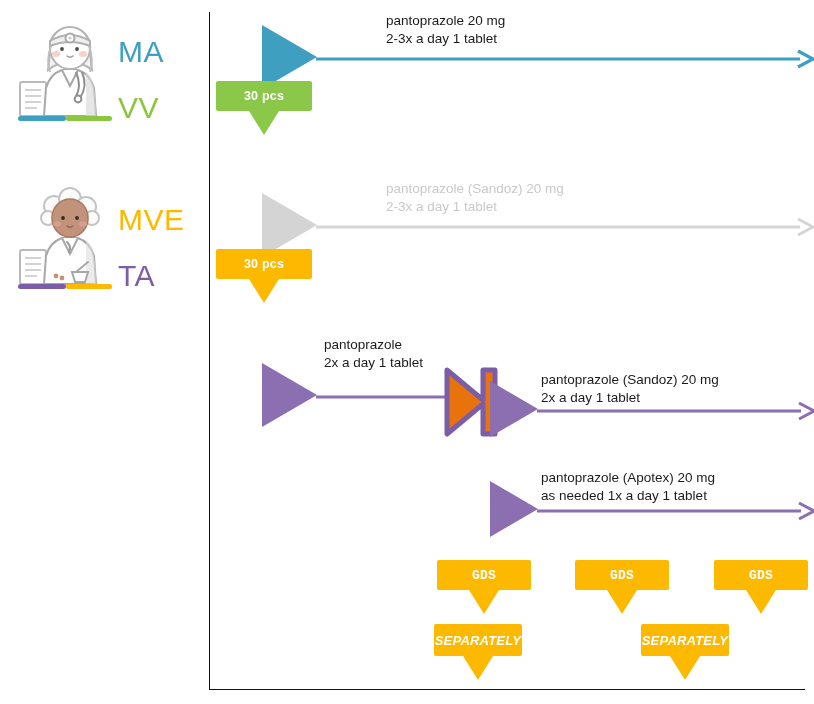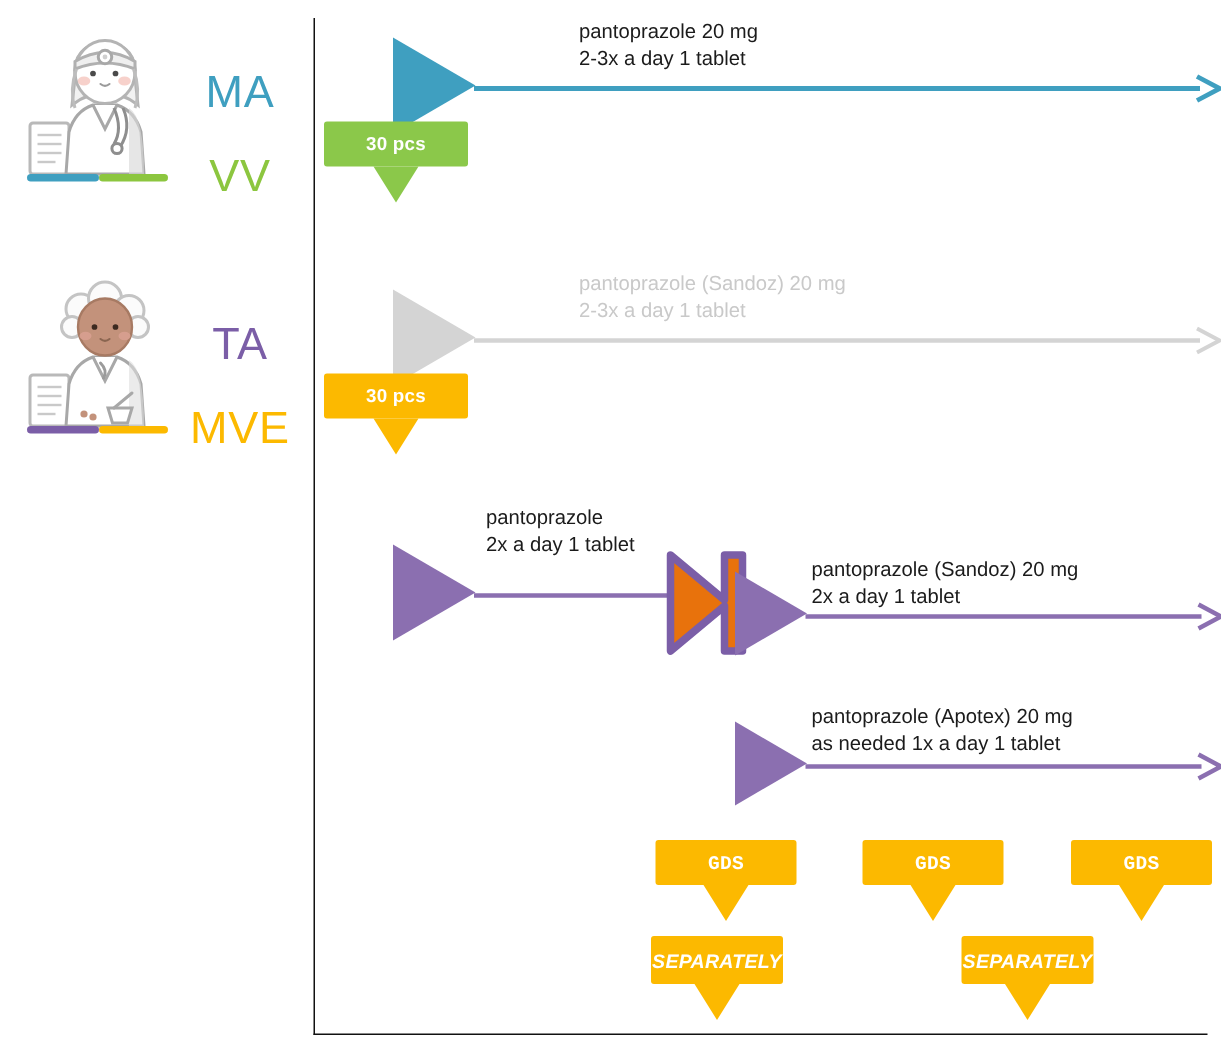--- a/index.html
+++ b/index.html
@@ -30,23 +30,23 @@
   .actor-avatar {
     position: absolute;
     left: 10px;
     top: 0;
     width: 110px;
     height: 120px;
   }
   .actor-initials {
     position: absolute;
     left: 118px;
-    top: 22px;
+    top: 12px;
     width: 84px;
-    text-align: center;
+    text-align: left;
   }
   .initial {
     font-size: 30px;
     line-height: 56px;
     font-weight: 400;
     letter-spacing: 0.5px;
   }
 
   
   .panel {
@@ -200,22 +200,22 @@
         <line x1="66" y1="92" x2="78" y2="82" stroke="#a8a8a8" stroke-width="2" stroke-linecap="round"></line>
 
         <circle cx="46" cy="96" r="2.4" fill="#c3927b"></circle>
         <circle cx="52" cy="98" r="2.4" fill="#c3927b"></circle>
 
         <rect x="8" y="104" width="48" height="5" rx="2.5" fill="#7b5ea7"></rect>
         <rect x="56" y="104" width="46" height="5" rx="2.5" fill="#fcb900"></rect>
       </svg>
     </div>
     <div class="actor-initials">
+      <div class="initial" style="color:#fcb900">MVE</div>
       <div class="initial" style="color:#7b5ea7">TA</div>
-      <div class="initial" style="color:#fcb900">MVE</div>
     </div>
   </div>
 
   <div class="panel"></div>
 
   <div class="headtri" style="left:262px; top:25px; border-color:transparent transparent transparent #3f9fc0;"></div>
   <div class="trackline" style="left:316px; top:57px; width:500px;">
     <svg width="500" height="18" viewBox="0 0 500 18">
       <line x1="0" y1="2" x2="484" y2="2" stroke="#3f9fc0" stroke-width="3.2"></line>
       <path d="M482 -6 L497 2 L482 10" fill="none" stroke="#3f9fc0" stroke-width="3.2" stroke-linejoin="miter"></path>

